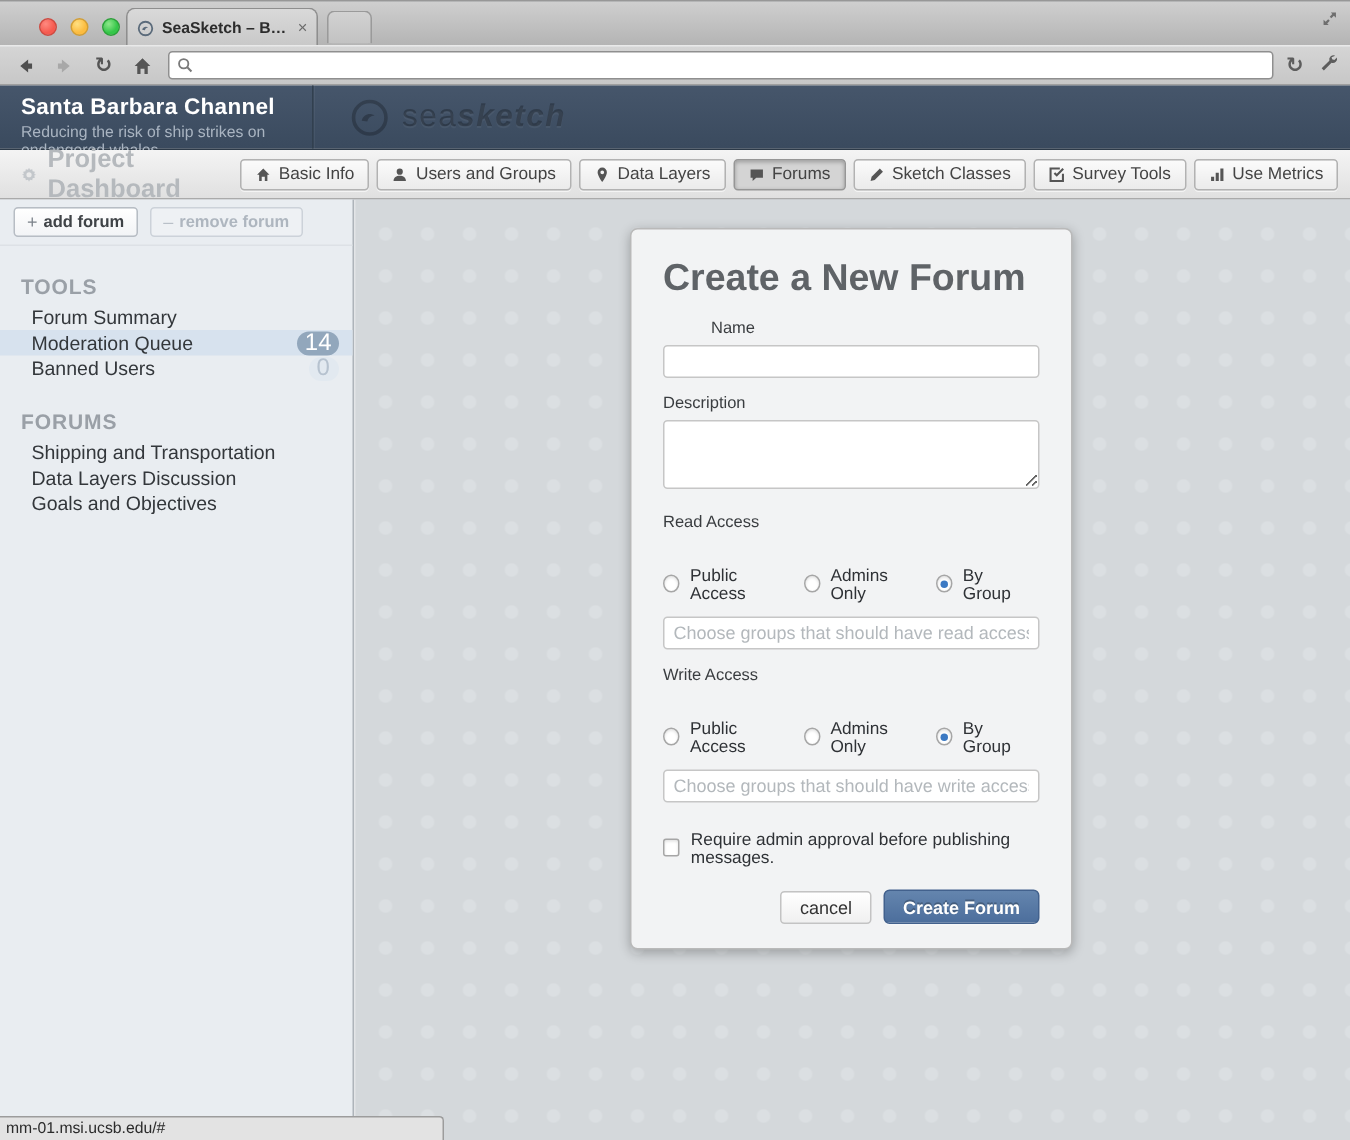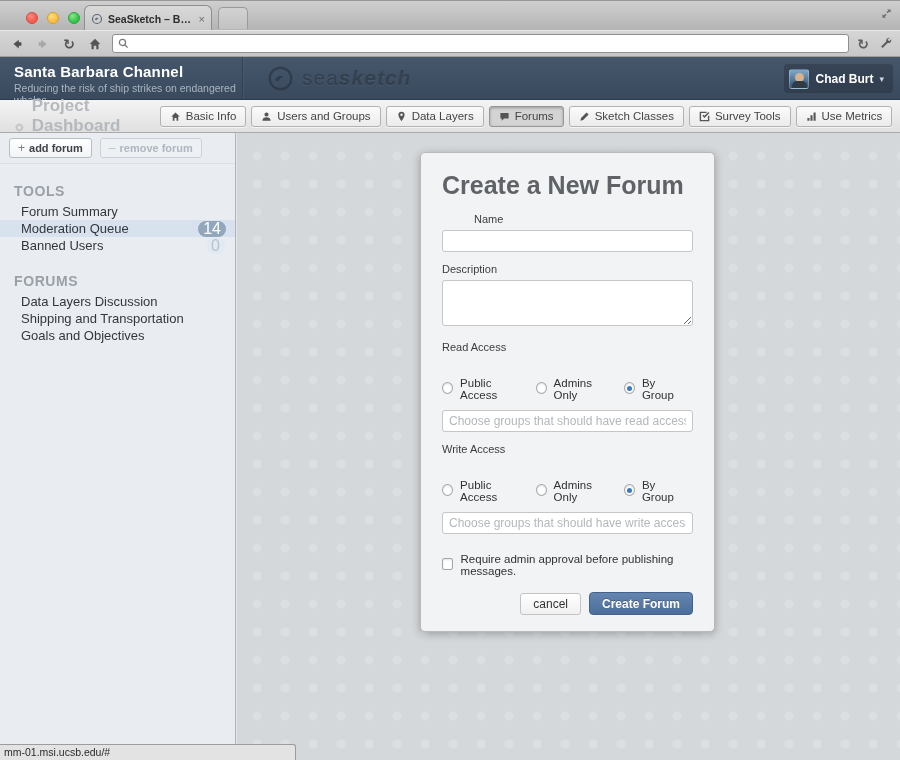--- a/index.html
+++ b/index.html
@@ -50,21 +50,21 @@
   .toolbar-right { display:flex; gap:10px; align-items:center; color:#5d5d5d; }
 
   
   .app-header {
     position:absolute; left:0; top:57px; width:900px; height:43px;
     background: linear-gradient(#46566b,#3a4a5e);
     border-bottom:1px solid #2c3947;
     display:flex; align-items:stretch;
   }
   .project-block {
-    width:243px; padding:6px 0 0 14px;
+    width:209px; padding:6px 0 0 14px;
     border-right:1px solid #32404f; box-shadow:1px 0 0 rgba(255,255,255,0.05);
   }
   .project-title { color:#fff; font-size:15px; font-weight:bold; letter-spacing:.2px; }
   .project-subtitle { color:#a9b4c1; font-size:10.5px; margin-top:2px; }
   .logo { display:flex; align-items:center; gap:8px; margin-left:24px; color:rgba(0,0,0,0.28); }
   .logo svg { opacity:.85; }
   .logo-text { font-size:21px; letter-spacing:1px; color:rgba(0,0,0,0.26); text-shadow:0 1px 0 rgba(255,255,255,0.05); }
   .logo-text b { font-weight:bold;font-style:italic; }
   .user-chip {
     position:absolute; right:7px; top:7px; height:29px;
@@ -80,21 +80,21 @@
   .avatar::after  { content:""; position:absolute; left:2px; top:11px; width:15px; height:9px; border-radius:5px 5px 0 0; background:#2f3b45; }
   .caret { font-size:9px; color:#cfd6dd; }
 
   
   .navbar {
     position:absolute; left:0; top:100px; width:900px; height:33px;
     background: linear-gradient(#f4f4f4,#e0e0e0);
     border-bottom:1px solid #aaaaaa;
     display:flex; align-items:center; padding:0 14px;
   }
-  .dashboard-label { display:flex; align-items:flex-end; gap:7px; color:#b5b9bd; font-size:17px; font-weight:bold; }
+  .dashboard-label { display:flex; align-items:center; gap:7px; color:#b5b9bd; font-size:17px; font-weight:bold; }
   .dashboard-label svg { color:#c3c7cb; }
   .nav-tabs { display:flex; gap:5px; margin-left:33px; }
   .nav-tab {
     display:flex; align-items:center; gap:5px;
     height:21px; padding:0 9px; border:1px solid #b2b2b2; border-radius:3px;
     background:linear-gradient(#fbfbfb,#ebebeb);
     font-size:11.5px; color:#444; cursor:default; white-space:nowrap;
     box-shadow:0 1px 0 rgba(255,255,255,0.6);
   }
   .nav-tab svg { color:#555; }
@@ -269,25 +269,20 @@
   <div class="project-block">
     <div class="project-title">Santa Barbara Channel</div>
     <div class="project-subtitle">Reducing the risk of ship strikes on endangered whales</div>
   </div>
   <div class="logo">
     <svg width="27" height="27" viewBox="0 0 20 20">
         <circle cx="10" cy="10" r="8" fill="none" stroke="rgba(0,0,0,0.28)" stroke-width="1.8"></circle>
         <path d="M6 11.5c.8-3.2 4-4.2 6.4-2.6-2 .1-3.2 1.2-3.6 2.9z" fill="rgba(0,0,0,0.3)"></path>
       </svg>
     <span class="logo-text"><span>sea</span><b>sketch</b></span>
-  </div>
-  <div class="user-chip">
-    <span class="avatar"></span>
-    <span>Chad Burt</span>
-    <span class="caret">▾</span>
   </div>
 </div>
 
 <div class="navbar">
   <div class="dashboard-label">
     <svg width="17" height="17" viewBox="0 0 16 16">
         <path fill-rule="evenodd" d="M8 1l1 2 2.2-.6.4 2.2 2.2.4L13.2 7.2 15 8l-1.8.8.6 2.2-2.2.4-.4 2.2L9 13l-1 2-1-2-2.2.6-.4-2.2-2.2-.4.6-2.2L1 8l1.8-.8L2.2 5l2.2-.4.4-2.2L7 3zM8 5.4A2.6 2.6 0 1 0 8 10.6 2.6 2.6 0 0 0 8 5.4z" fill="#c3c7cb"></path>
       </svg>
     <span>Project Dashboard</span>
   </div>
@@ -360,24 +355,24 @@
       <span>Moderation Queue</span>
       <span class="badge">14</span>
     </div>
     <div class="side-item">
       <span>Banned Users</span>
       <span class="badge muted">0</span>
     </div>
 
     <div class="section-header">FORUMS</div>
     <div class="side-item">
+      <span>Shipping and Transportation</span>
+    </div>
+    <div class="side-item">
       <span>Data Layers Discussion</span>
-    </div>
-    <div class="side-item">
-      <span>Shipping and Transportation</span>
     </div>
     <div class="side-item">
       <span>Goals and Objectives</span>
     </div>
   </div>
 
   <div class="main">
     <div class="modal">
       <div class="modal-title">Create a New Forum</div>
 

